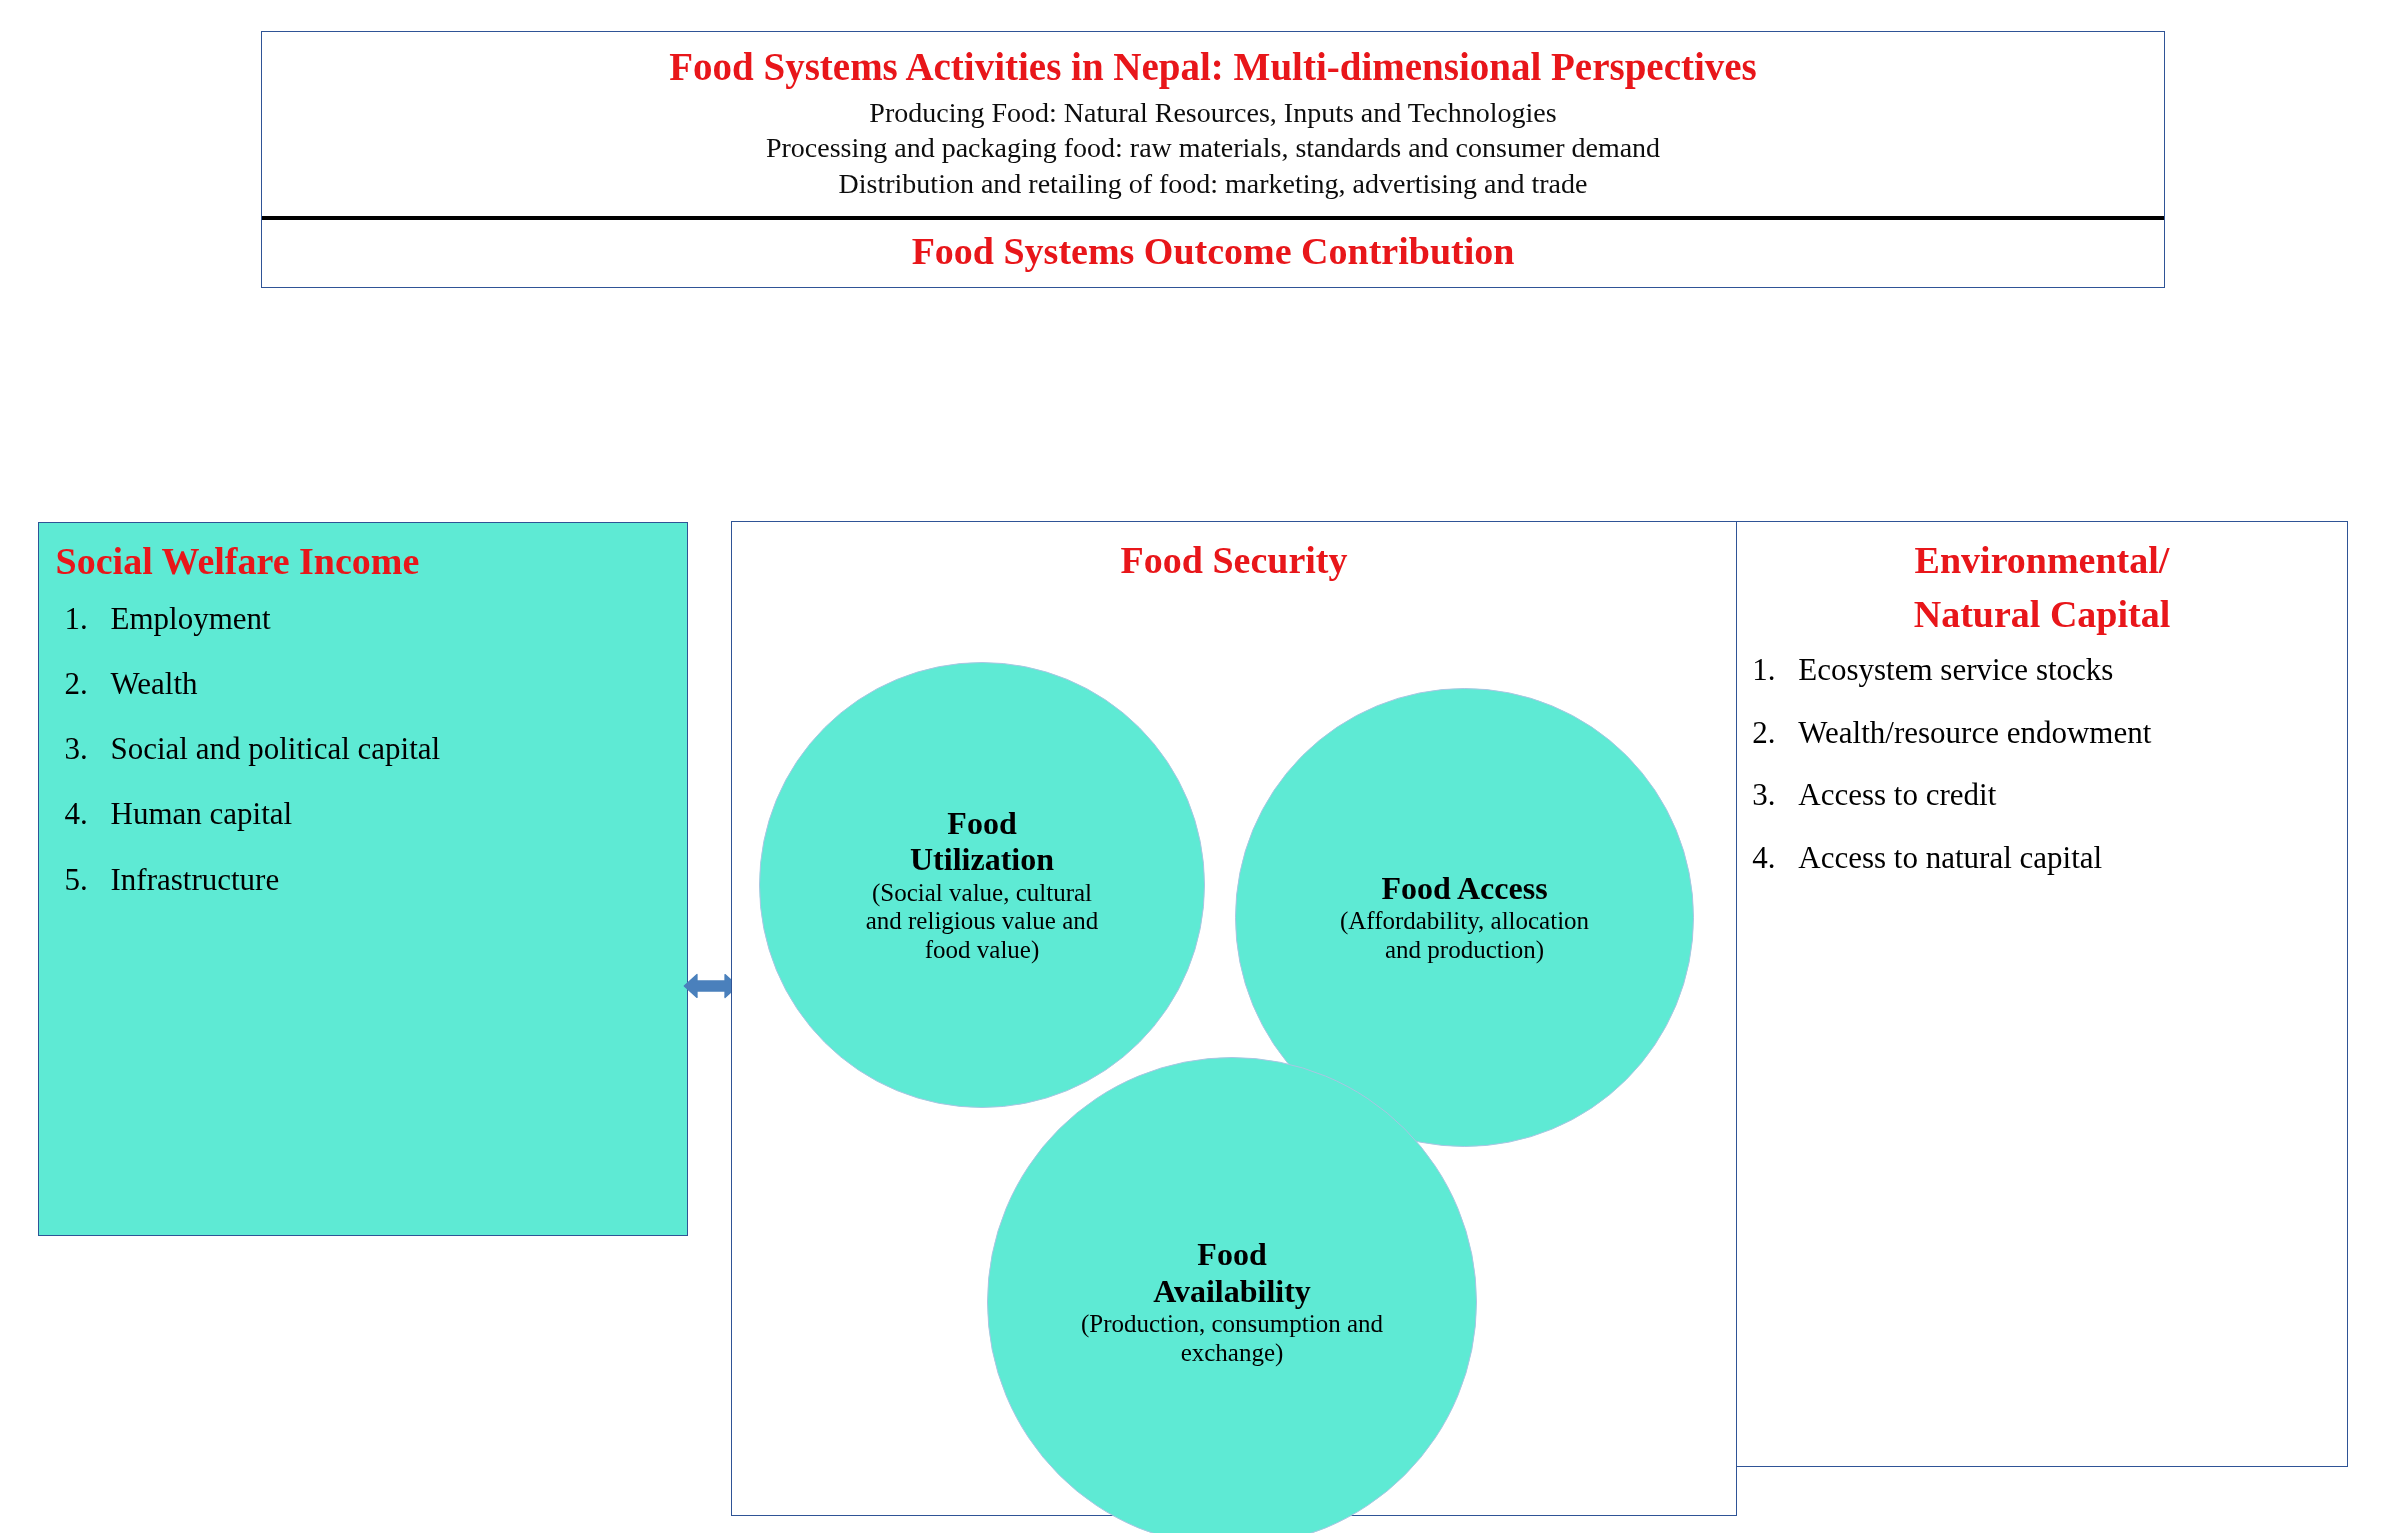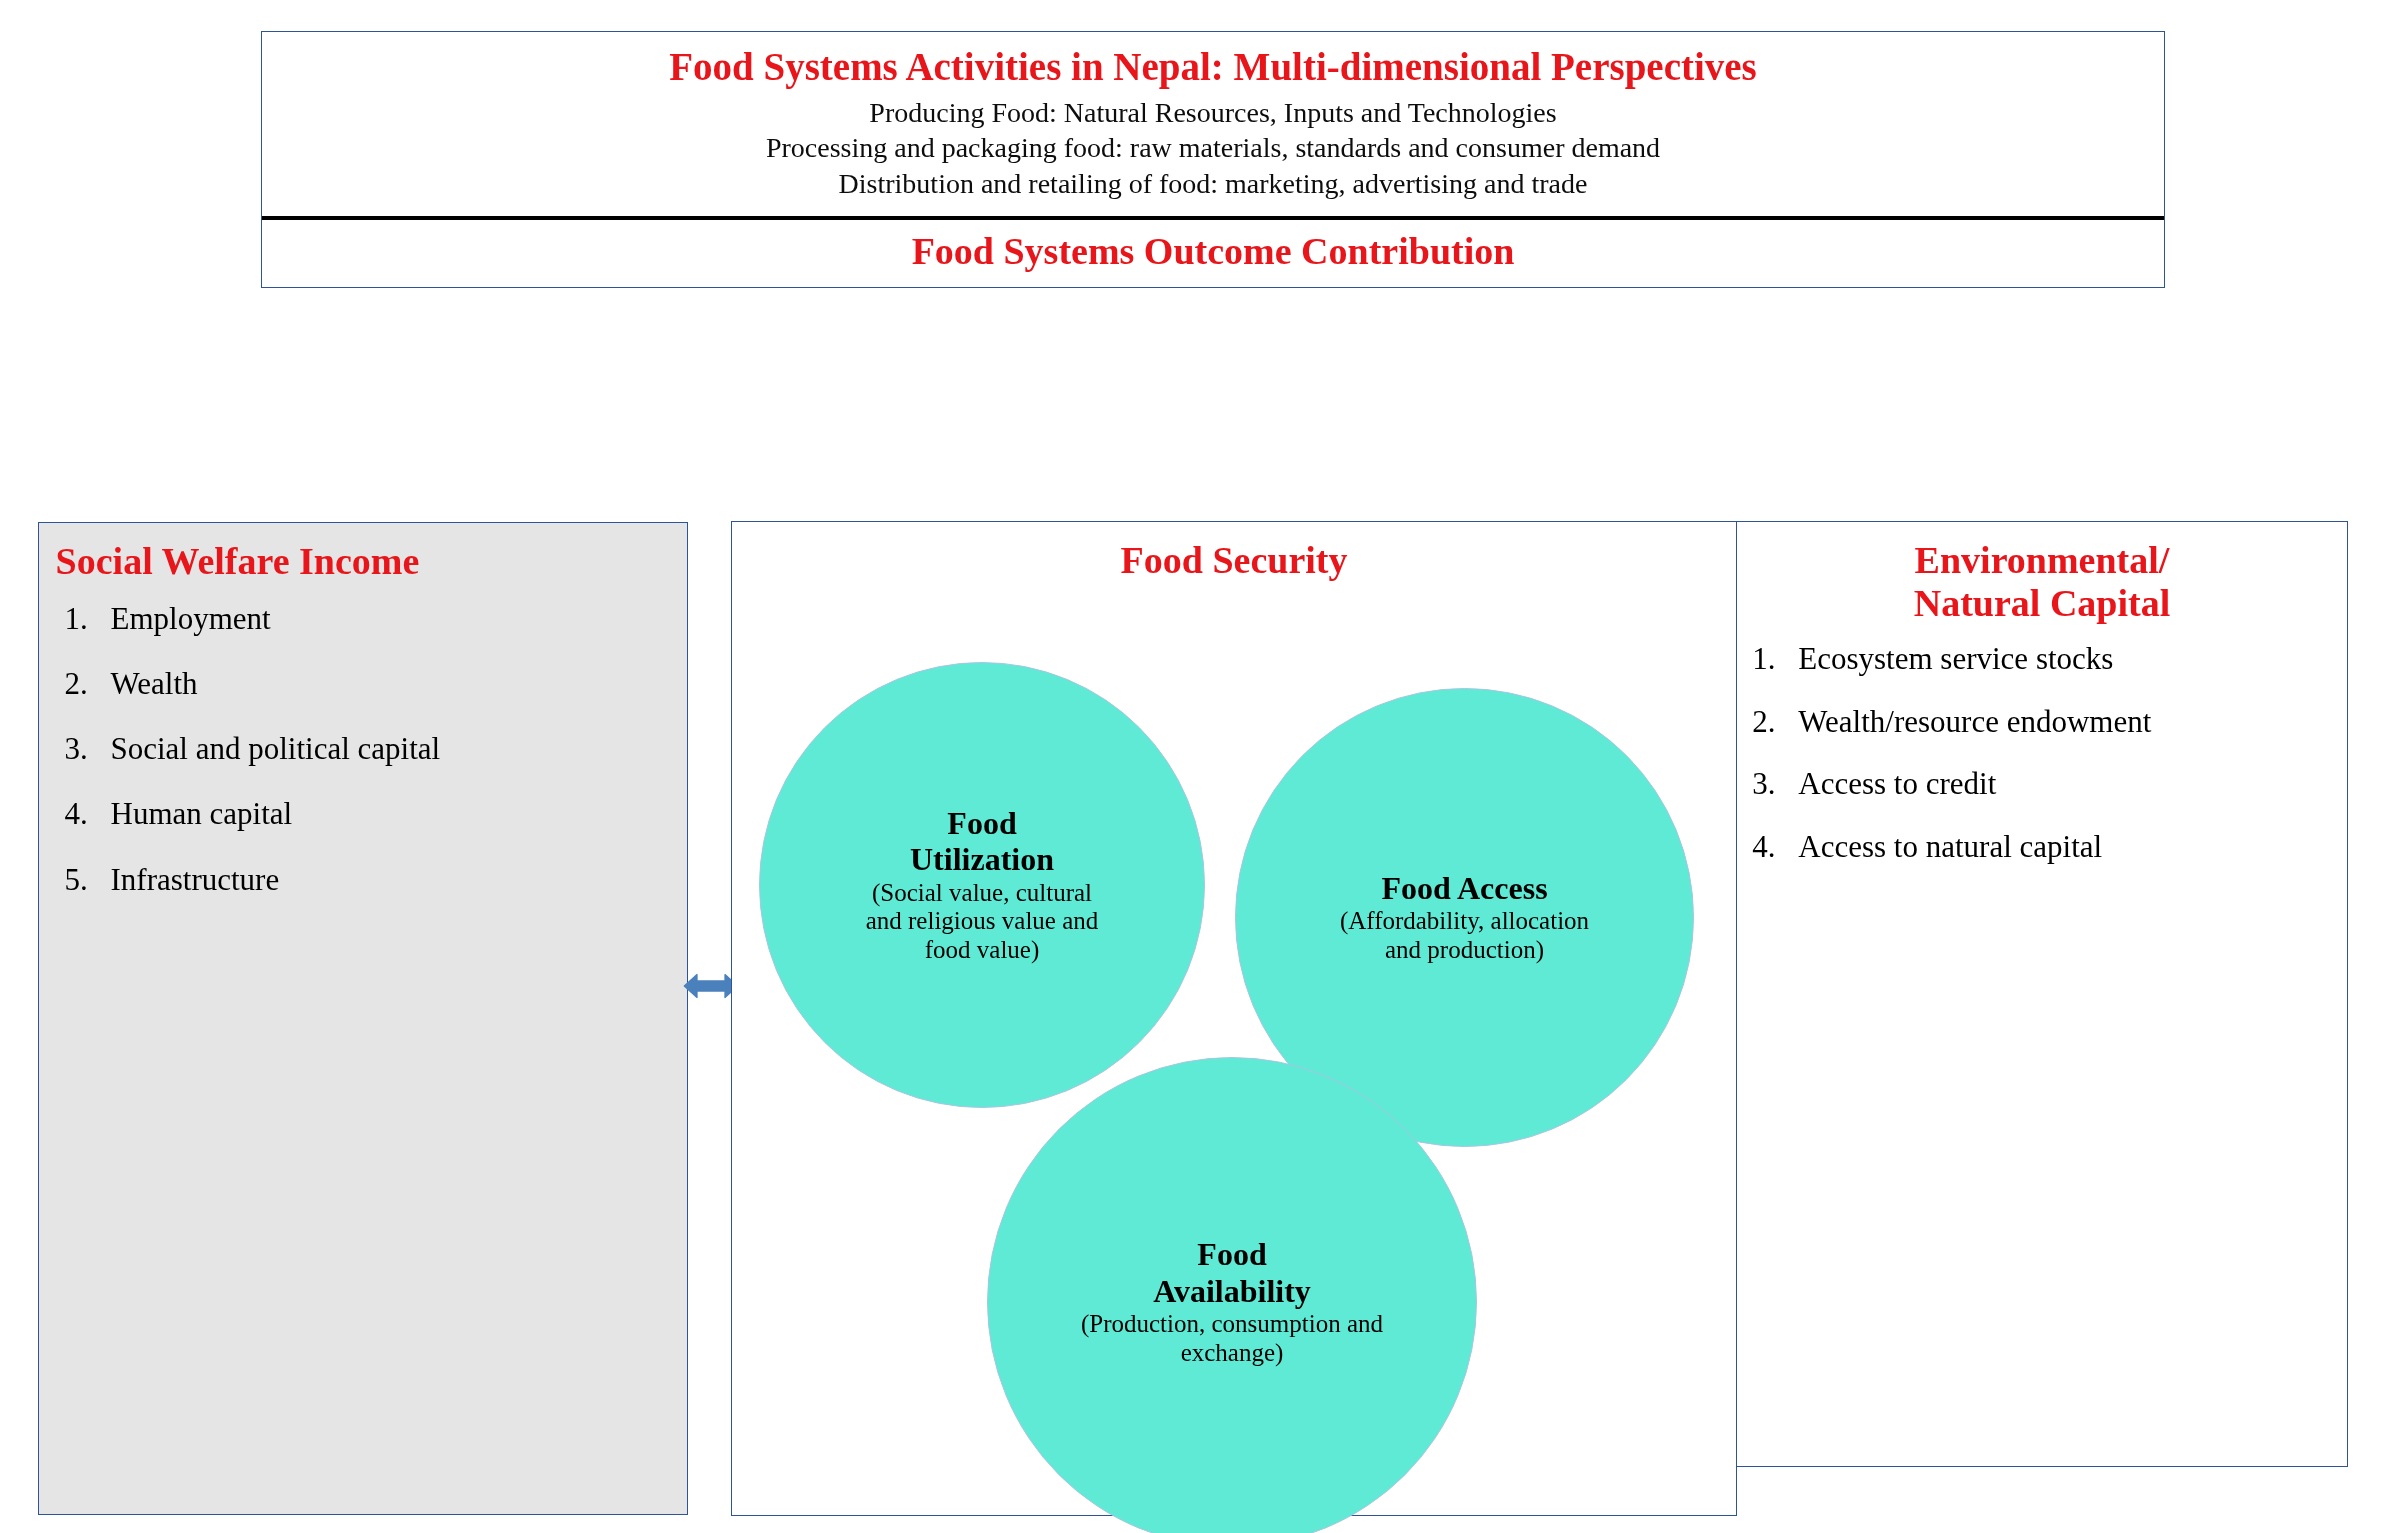--- a/index.html
+++ b/index.html
@@ -60,24 +60,24 @@
     line-height: 1.2;
     white-space: nowrap;
   }
 
   
   #left-panel {
     position: absolute;
     left: 38px;
     top: 522px;
     width: 650px;
-    height: 993px;
-    border: 1.9px solid #2f5496;
-    box-sizing: border-box;
-    background: #e5e5e5;
+    height: 714px;
+    border: 1.9px solid #2f5496;
+    box-sizing: border-box;
+    background: #5eead4;
   }
   #center-panel {
     position: absolute;
     left: 731px;
     top: 521px;
     width: 1006px;
     height: 995px;
     border: 1.9px solid #2f5496;
     box-sizing: border-box;
     background: #ffffff;
@@ -246,21 +246,21 @@
 </div>
 
 <div class="circle" id="circle-availability">
   <div class="c-title">Food</div>
   <div class="c-title">Availability</div>
   <div class="c-sub" style="max-width: 306px;">(Production, consumption and exchange)</div>
 </div>
 
 <div id="right-panel">
   <div class="panel-heading">Environmental/</div>
-  <div class="panel-heading" style="margin-top:0;">Natural Capital</div>
+  <div class="panel-heading" style="margin-top:11px;">Natural Capital</div>
   <ol class="num-list">
     <li>
       <span class="num">1.</span>
       <span class="txt">Ecosystem service stocks</span>
     </li>
     <li>
       <span class="num">2.</span>
       <span class="txt">Wealth/resource endowment</span>
     </li>
     <li>

